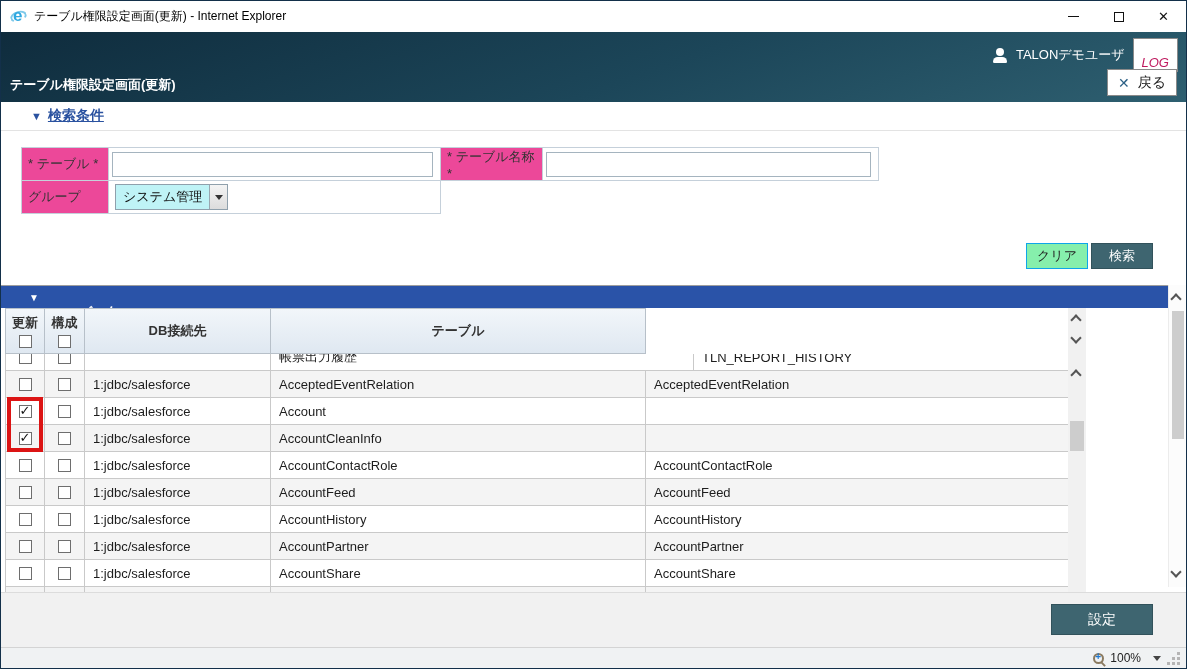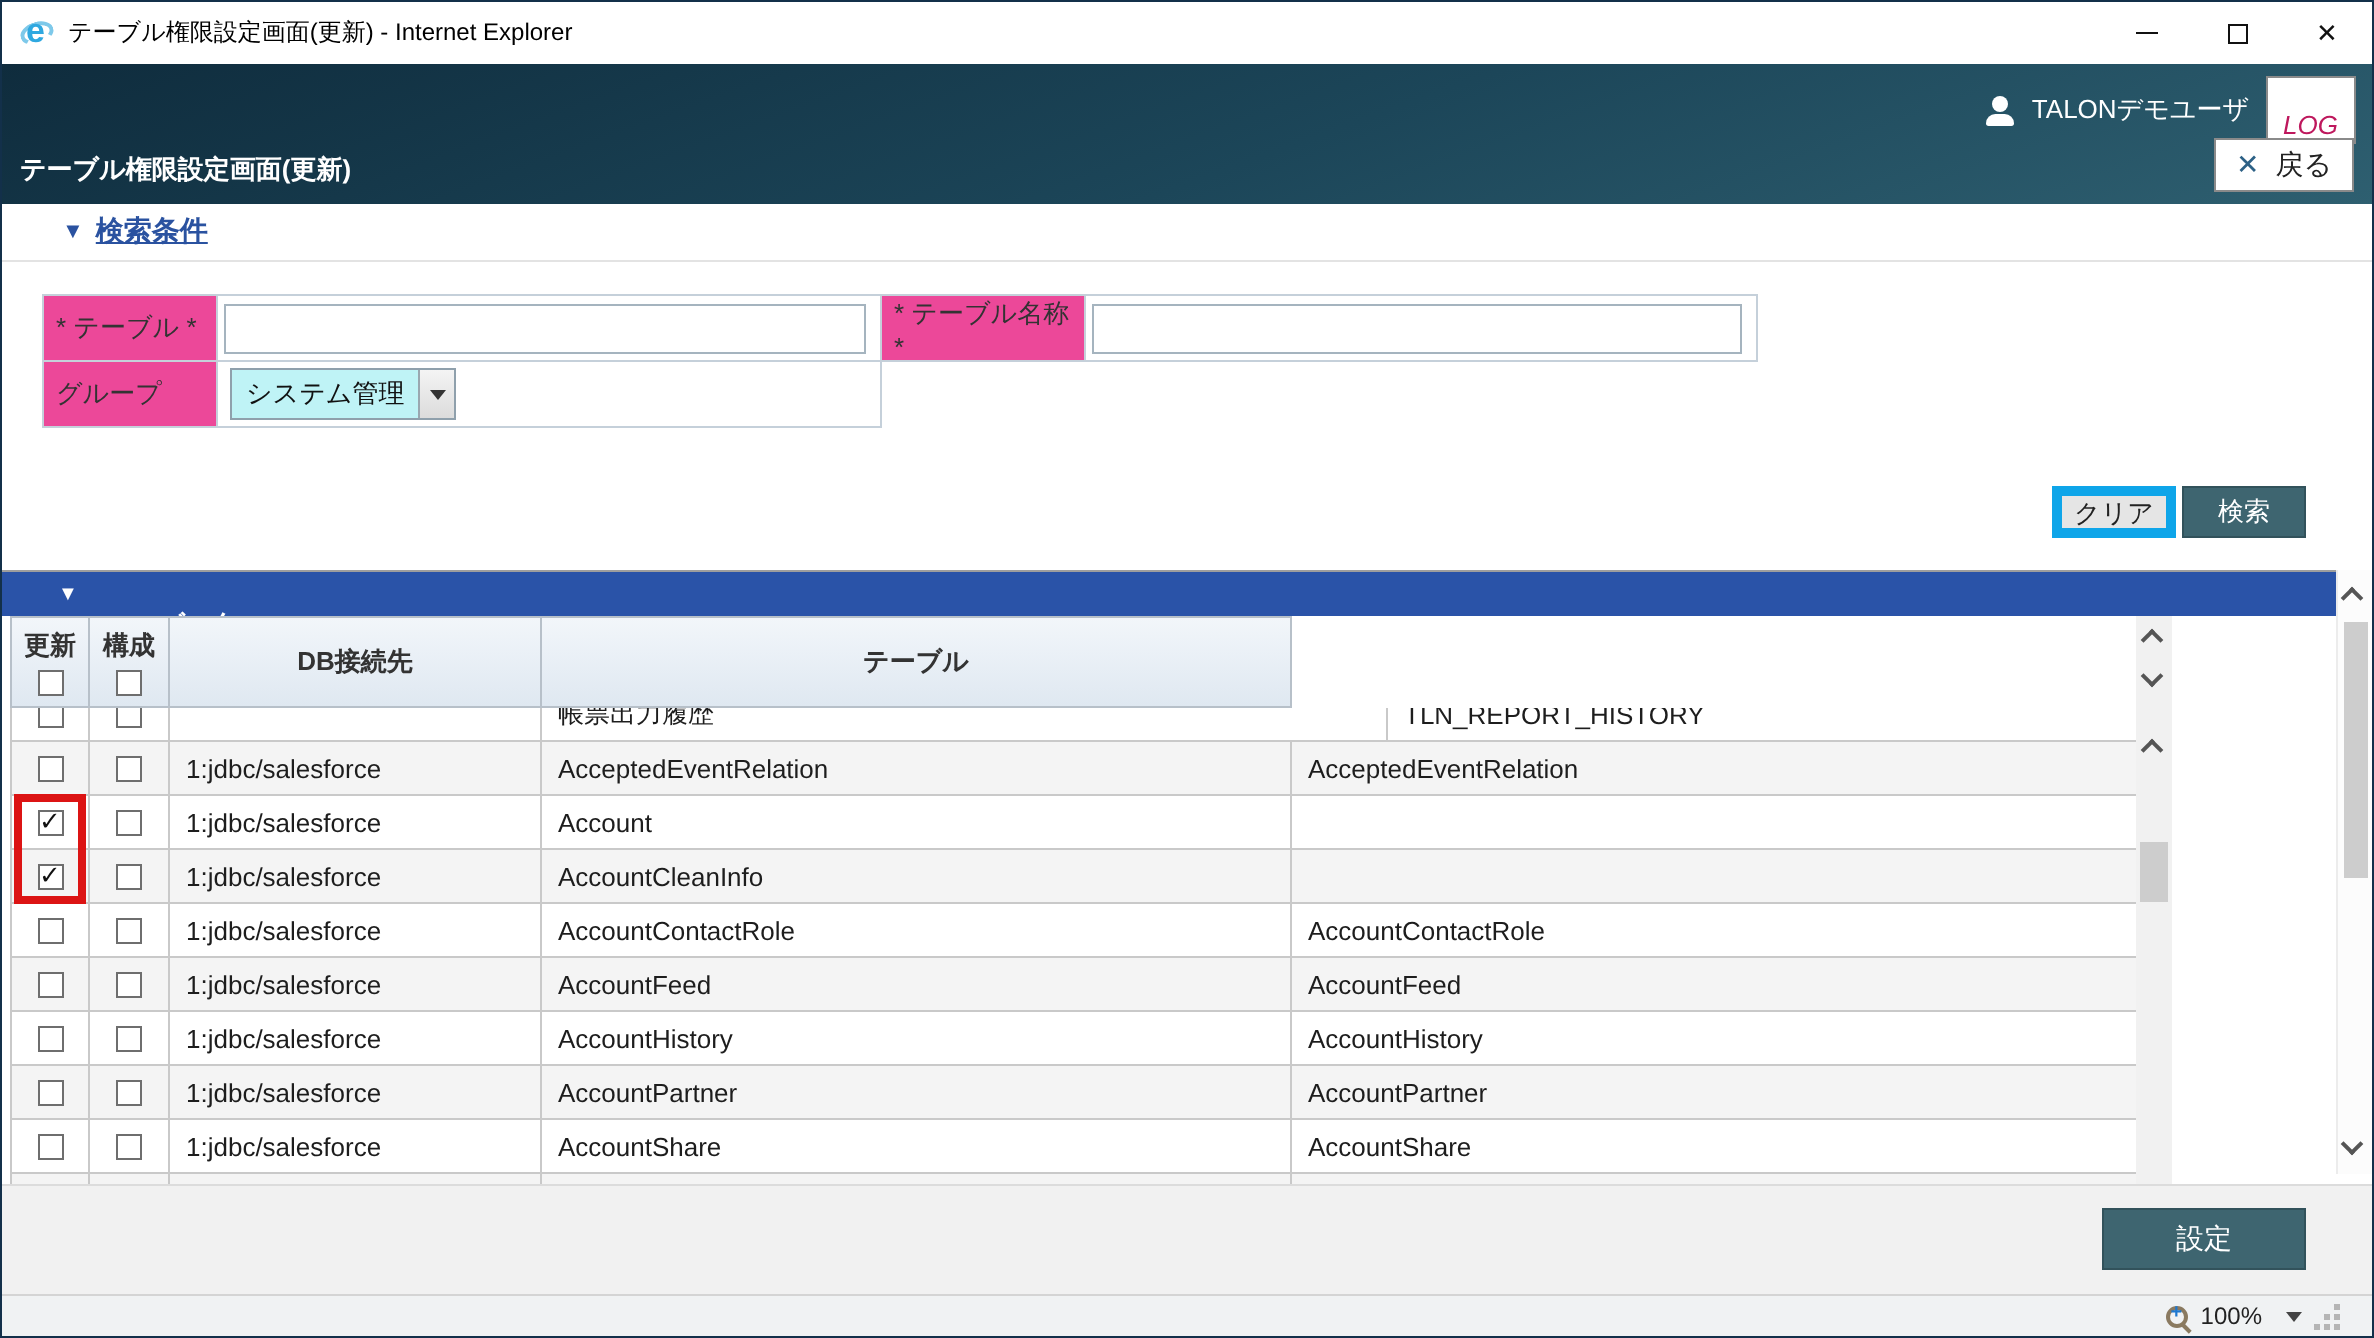--- a/index.html
+++ b/index.html
@@ -46,21 +46,21 @@
   .flabel{ background:#ec4899; color:#333; font-size:13px; padding-left:6px; }
   .finput-cell{ background:#fff; padding-left:3px; }
   .tinput{ width:98%; height:25px; border:1px solid #a5b4bf; font-size:13px; padding:0 4px; }
   .combo{ display:flex; height:26px; border:1px solid #8fa0ac; background:#0ea5e9; align-items:stretch; margin-left:3px; }
   .combo-value{ background:var(--select_cyan,#bff3f6); font-size:13px; color:#111; display:flex; align-items:center; padding:0 7px; }
   .combo-btn{ width:18px; background:linear-gradient(#f4f4f4,#dcdcdc); border-left:1px solid #9aa7b0;
               display:flex; align-items:center; justify-content:center; }
   .combo-arrow{ width:0; height:0; border-left:4px solid transparent; border-right:4px solid transparent; border-top:5px solid #333; }
 
   .actions{ position:absolute; top:242px; right:33px; display:flex; gap:3px; }
-  .btn-plain{ width:62px; height:26px; background:#e5e5e5; border:5px solid #0ea5e9; font-size:13px; color:#222; }
+  .btn-plain{ width:62px; height:26px; background:#86efac; border:1px solid #0ea5e9; font-size:13px; color:#222; }
   .btn-dark{ width:62px; height:26px; background:var(--accent_dark,#3e6570); border:1px solid #32525b; font-size:13px; color:#fff; }
 
   
   .section-bar{ position:absolute; left:0; top:284px; width:1168px; height:23px;
                 background:var(--section_blue,#2a53a8); border-top:1px solid #9e9e9e;
                 display:flex; align-items:center; padding-left:28px; gap:14px; }
   .section-bar .tri{ color:#fff; font-size:10px; }
   .section-link{ color:#fff; font-size:13px; font-weight:bold; text-decoration:underline; cursor:pointer;margin-top:31px; }
 
   .grid-header{ position:absolute; left:4px; top:307px; height:46px; display:flex; }
@@ -94,21 +94,21 @@
   .inner-thumb{ position:absolute; left:2px; top:113px; width:14px; height:30px; background:#cdcdcd; }
 
   .page-scroll{ position:absolute; right:0; top:284px; width:18px; height:302px; background:#fcfcfc; border-left:1px solid #ececec; }
   .page-thumb{ position:absolute; left:3px; top:26px; width:12px; height:128px; background:#cdcdcd; }
 
   
   .footer{ position:absolute; left:0; top:591px; width:100%; height:55px; background:#f1f1f1; border-top:1px solid #dcdcdc; }
   .submit-btn{ position:absolute; right:33px; top:11px; width:102px; height:31px;
                background:var(--accent_dark,#3e6570); border:1px solid #32525b; color:#fff; font-size:14px; }
   .statusbar{ position:absolute; left:0; top:646px; width:100%; height:21px; background:#f0f2f3;
-              border-top:1px solid #d4d4d4; display:flex; align-items:center; justify-content:flex-end; gap:6px; padding-right:16px; }
+              border-top:1px solid #d4d4d4; display:flex; align-items:center; justify-content:flex-end; gap:6px; padding-right:6px; }
   .mag{ position:relative; width:11px; height:11px; border:2px solid #8a7a60; border-radius:50%; }
   .mag::before{ content:"+"; position:absolute; left:0px; top:-4px; color:#1e78d0; font-weight:bold; font-size:10px; }
   .mag::after{ content:""; position:absolute; right:-4px; bottom:-3px; width:6px; height:2px; background:#8a7a60; transform:rotate(45deg); }
   .zoom-text{ font-size:12px; color:#222; }
   .caret-down{ width:0; height:0; border-left:4px solid transparent; border-right:4px solid transparent; border-top:5px solid #444; margin:0 6px; }
   .grip{ width:3px; height:3px; background:#b5b5b5; margin-left:4px;
          box-shadow:-5px 0 #b5b5b5,-10px 0 #b5b5b5,0 -5px #b5b5b5,-5px -5px #b5b5b5,0 -10px #b5b5b5; align-self:flex-end; margin-bottom:3px; }
 </style>
 </head>
 <body>

